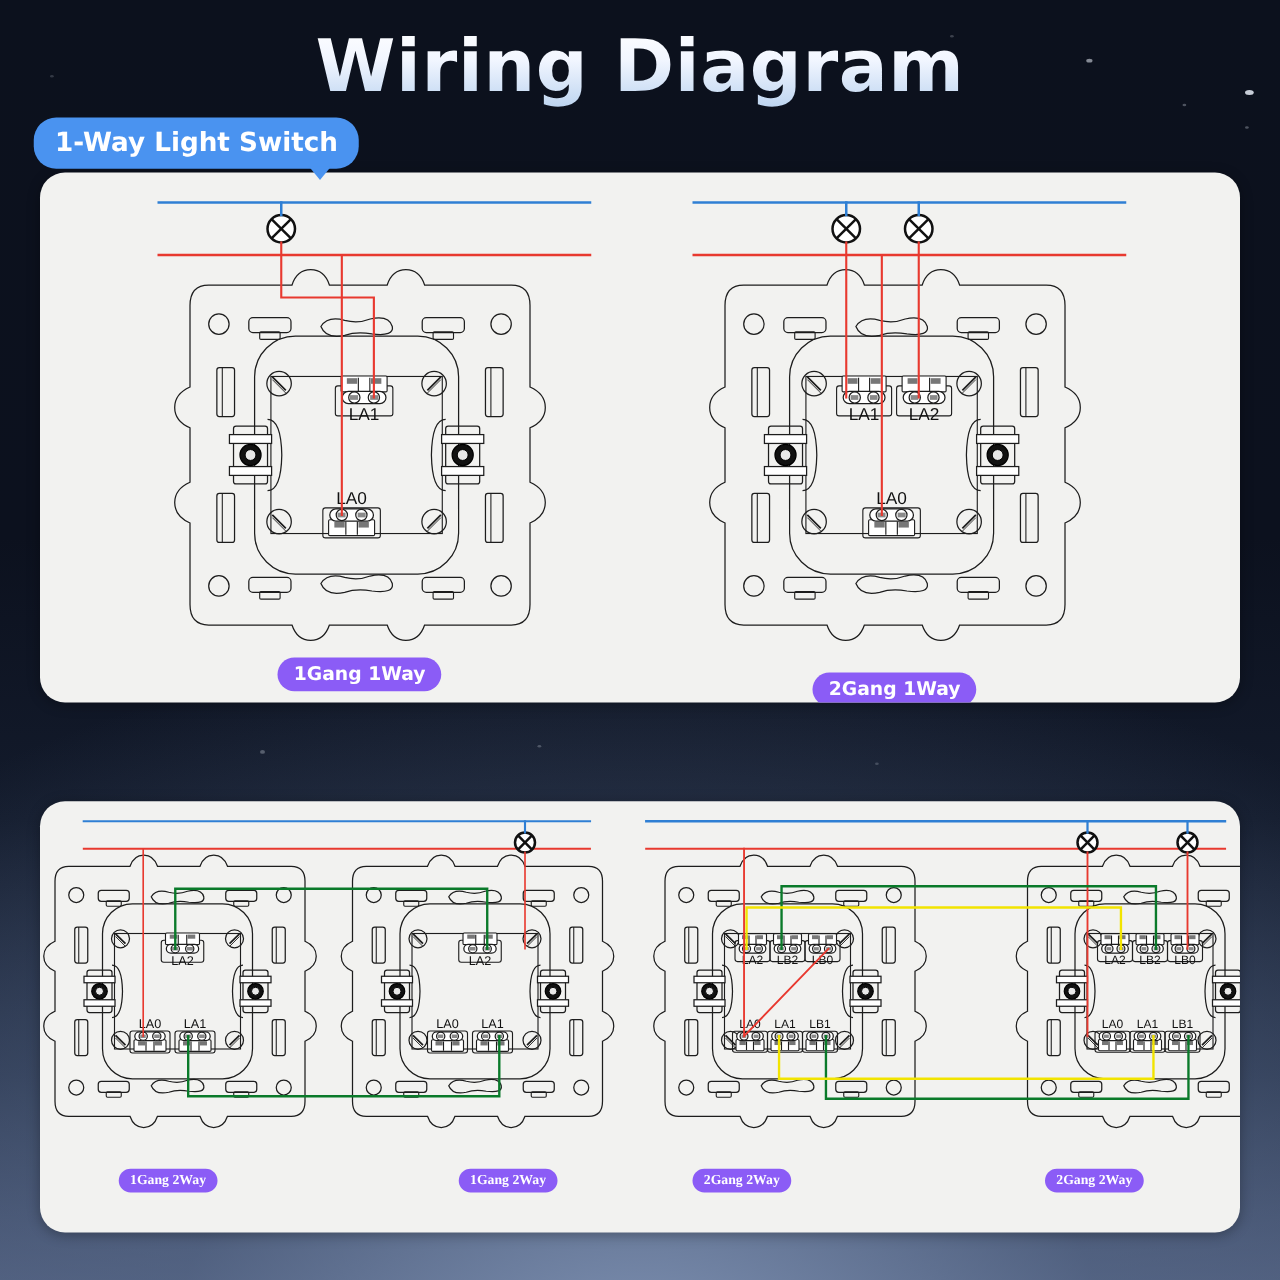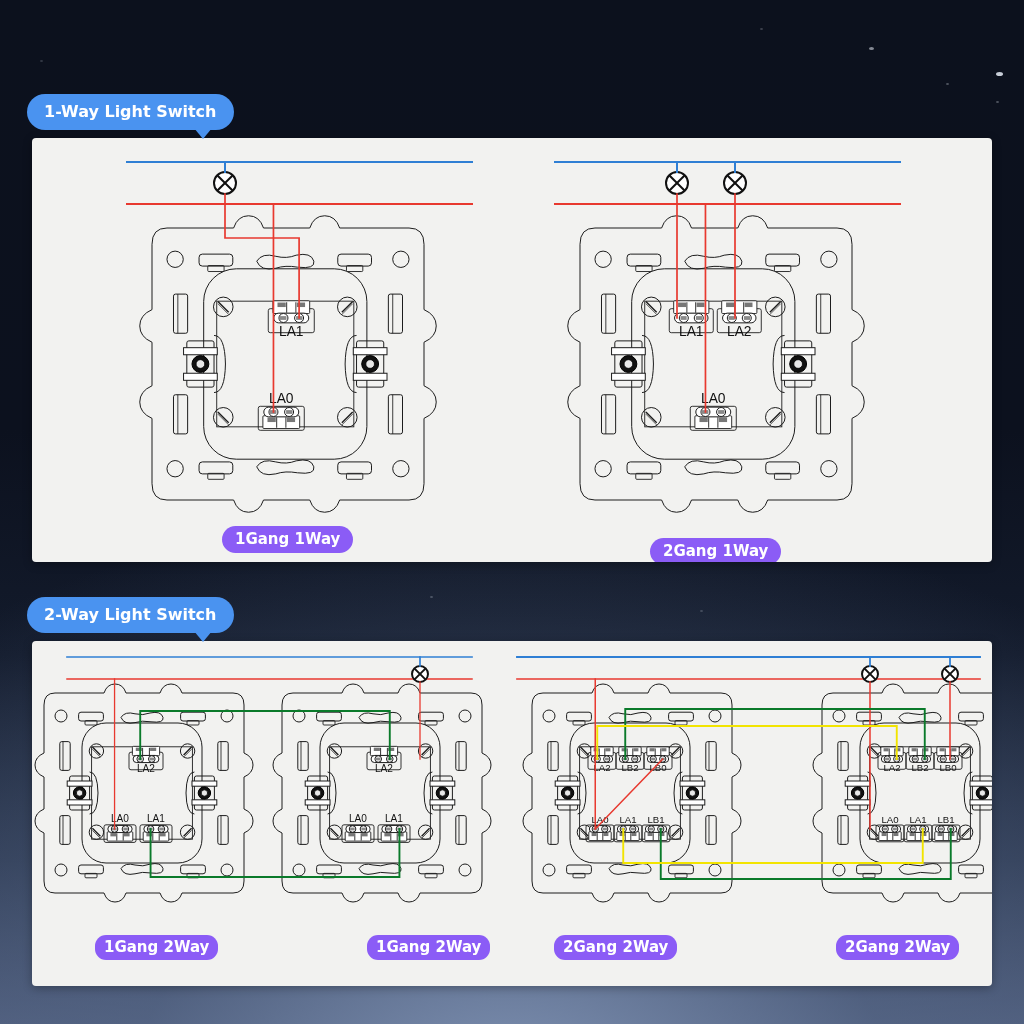--- a/index.html
+++ b/index.html
@@ -23,65 +23,66 @@
     font-size:58px;font-weight:bold;letter-spacing:0.5px;
     background:linear-gradient(180deg,#ffffff 0%,#f2f6ff 42%,#bcd4f0 100%);
     -webkit-background-clip:text;background-clip:text;color:transparent;
     font-family:"DejaVu Sans", sans-serif;
   }
 
   
   .sec-badge{
     position:absolute;
     background:#4a93f0;color:#ffffff;
-    font-size:16px;font-weight:bold;
+    font-size:21px;font-weight:bold;
     padding:8px 17px 9px 17px;border-radius:18px;
     white-space:nowrap;z-index:6;
     font-family:"DejaVu Sans", sans-serif;
   }
   .sec-badge .tail{
     position:absolute;right:22px;bottom:-9px;
     width:0;height:0;
     border-left:9px solid transparent;border-right:9px solid transparent;
     border-top:11px solid #4a93f0;
   }
 
   
   .panel{
-    position:absolute;background:#f2f2f0;border-radius:4px;overflow:hidden;
+    position:absolute;background:#f2f2f0;border-radius:20px;overflow:hidden;
     box-shadow:0 2px 10px rgba(0,0,0,0.30);
   }
   .panel svg{display:block;}
 
   
   .cap{
     position:absolute;background:#8b5cf6;color:#fff;border-radius:14px;
     font-size:15px;font-weight:600;padding:4px 13px 5px 13px;white-space:nowrap;
     font-family:"DejaVu Sans", sans-serif;
   }
-  .cap.sm{font-size:15px;padding:3px 9px 4px 9px;border-radius:11px;}
+  .cap.sm{font-size:11px;padding:3px 9px 4px 9px;border-radius:11px;font-family:Liberation Serif, serif;}
   text{font-family:"Liberation Sans", sans-serif;}
 </style>
 </head>
 <body>
 
 <div id="root">
 
   <div class="stars">
     <div class="star" style="left:869px;top:47px;width:5px;height:3px;opacity:.55;"></div>
     <div class="star" style="left:996px;top:72px;width:7px;height:4px;opacity:.85;"></div>
     <div class="star" style="left:946px;top:83px;width:3px;height:2px;opacity:.30;"></div>
     <div class="star" style="left:996px;top:101px;width:3px;height:2px;opacity:.30;"></div>
     <div class="star" style="left:760px;top:28px;width:3px;height:2px;opacity:.22;"></div>
     <div class="star" style="left:208px;top:600px;width:4px;height:3px;opacity:.30;"></div>
     <div class="star" style="left:430px;top:596px;width:3px;height:2px;opacity:.25;"></div>
     <div class="star" style="left:700px;top:610px;width:3px;height:2px;opacity:.20;"></div>
     <div class="star" style="left:40px;top:60px;width:3px;height:2px;opacity:.18;"></div>
   </div>
 
+  <div class="title">Wiring Diagram</div>
 
   <div class="sec-badge" style="left:27px;top:94px;">
     <span>1-Way Light Switch</span>
     <span class="tail"></span>
   </div>
 
   <div class="panel" style="left:32px;top:138px;width:960px;height:424px;">
     <svg width="960" height="424" viewBox="0 0 960 424">
       <defs>
         <g id="switchFrame">
@@ -318,24 +319,20 @@
           <path d="M645,56 L645,180" fill="none" stroke="#e8392f" stroke-width="1.7" stroke-linecap="square" stroke-linejoin="miter"></path>
           <path d="M703,56 L703,180" fill="none" stroke="#e8392f" stroke-width="1.7" stroke-linecap="square" stroke-linejoin="miter"></path>
           <path d="M673.4599999999999,66 L673.4599999999999,274" fill="none" stroke="#e8392f" stroke-width="1.7" stroke-linecap="square" stroke-linejoin="miter"></path>
         </g>
     </svg>
 
     <div class="cap" style="left:190px;top:388px;">1Gang 1Way</div>
     <div class="cap" style="left:618px;top:400px;">2Gang 1Way</div>
   </div>
 
-  <div class="sec-badge" style="left:27px;top:597px;">
-    <span>2-Way Light Switch</span>
-    <span class="tail"></span>
-  </div>
 
   <div class="panel" style="left:32px;top:641px;width:960px;height:345px;">
     <svg width="960" height="345" viewBox="0 0 960 345">
         <g>
           <path d="M35,16 L440,16" fill="none" stroke="#2f7fd4" stroke-width="1.7" stroke-linecap="square" stroke-linejoin="miter"></path>
           <path d="M35,38 L440,38" fill="none" stroke="#e8392f" stroke-width="1.5" stroke-linecap="square" stroke-linejoin="miter"></path>
           <g transform="translate(12,52)">
             <path d="M11,0 H60 q3,-9 11,-9 q8,0 11,9 H115.99999999999999 q3,-9 11,-9 q8,0 11,9 H189 q11,0 11,12 V60 q9,4 9,12 q0,8 -9,12 V116 q9,4 9,12 q0,8 -9,12 V188 q0,12 -11,12 H138 q-3,9 -11,9 q-8,0 -11,-9 H82 q-3,9 -11,9 q-8,0 -11,-9 H11 q-11,0 -11,-12 V140 q-9,-4 -9,-12 q0,-8 9,-12 V84 q-9,-4 -9,-12 q0,-8 9,-12 V12 q0,-12 11,-12 Z" fill="none" stroke="#1d1d1d" stroke-width="1"></path>
             <circle cx="17" cy="23" r="6" fill="none" stroke="#1d1d1d" stroke-width="1"></circle>
             <circle cx="183" cy="23" r="6" fill="none" stroke="#1d1d1d" stroke-width="1"></circle>

